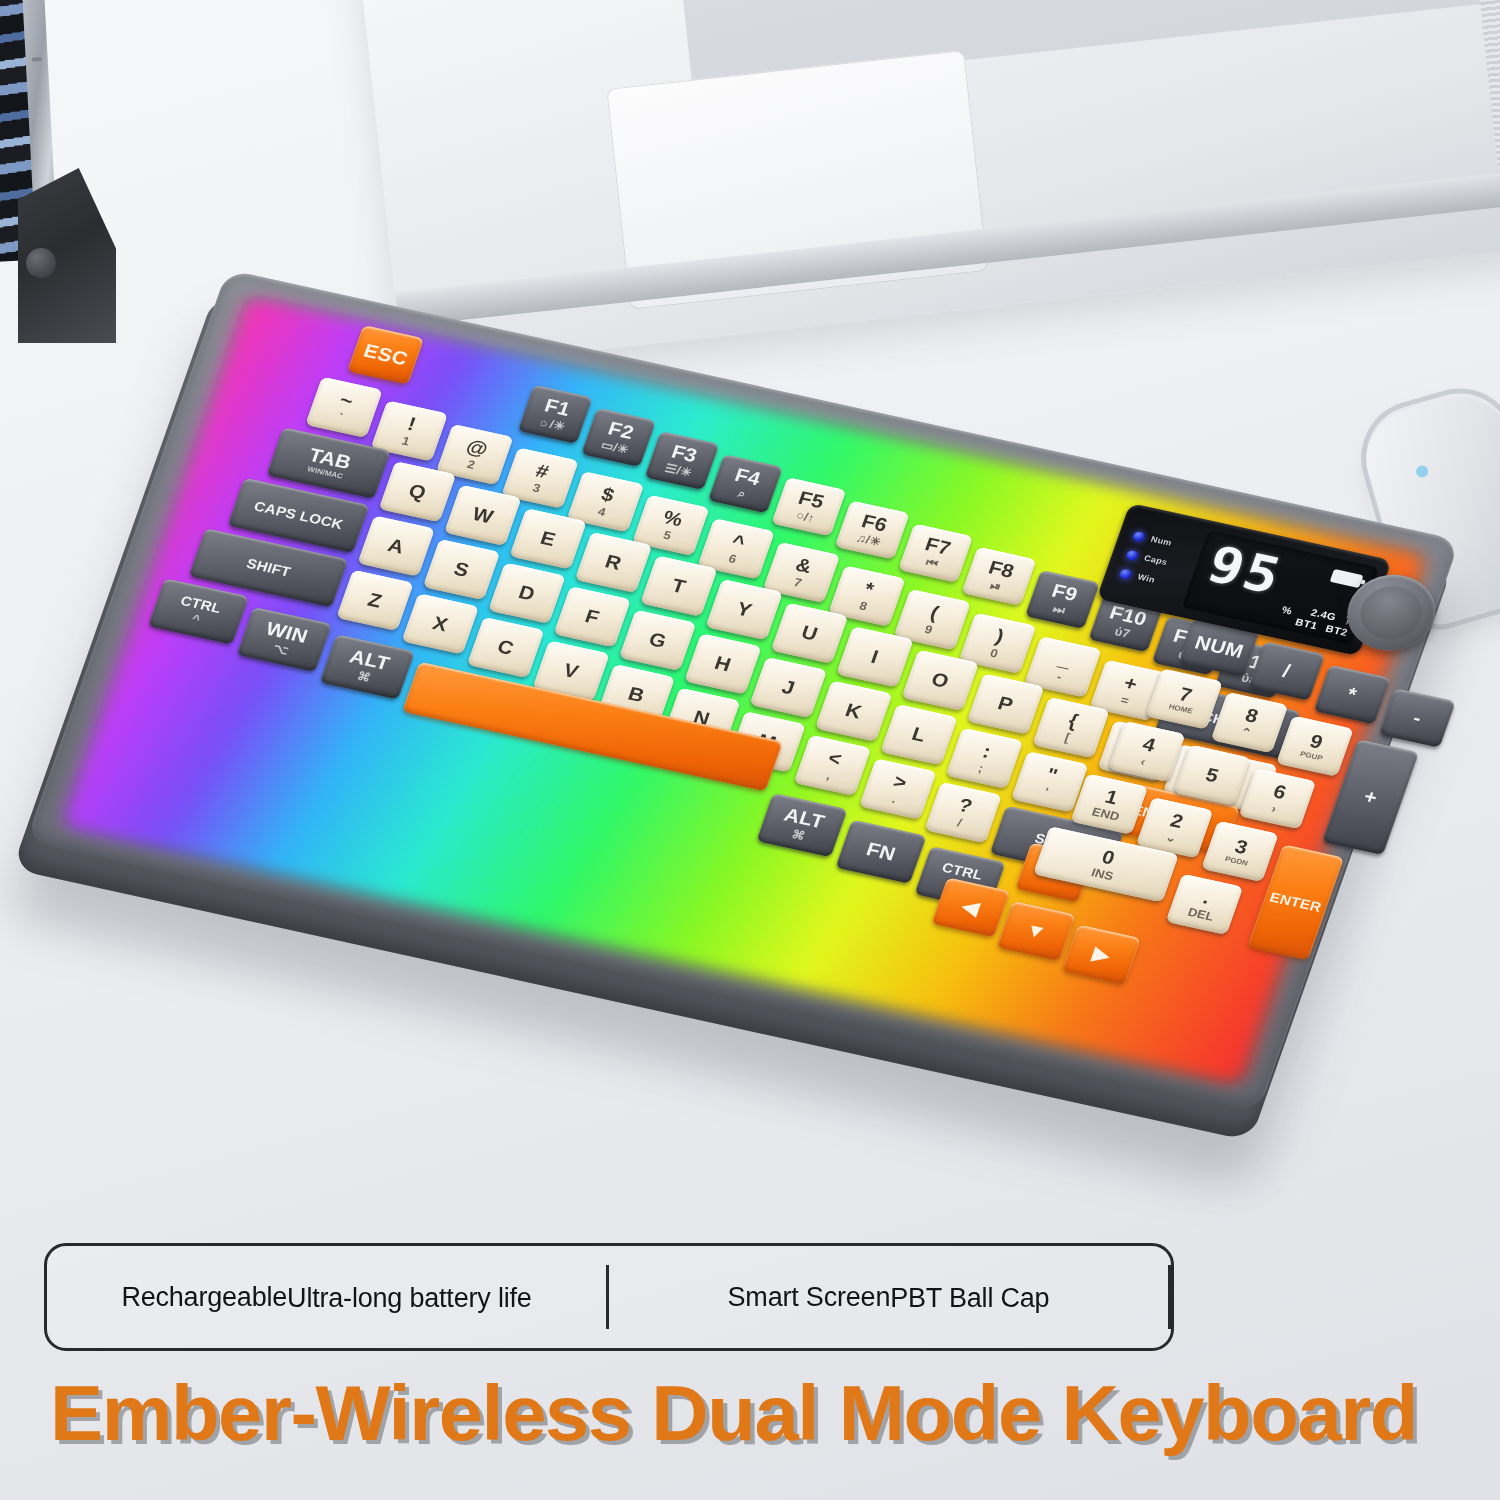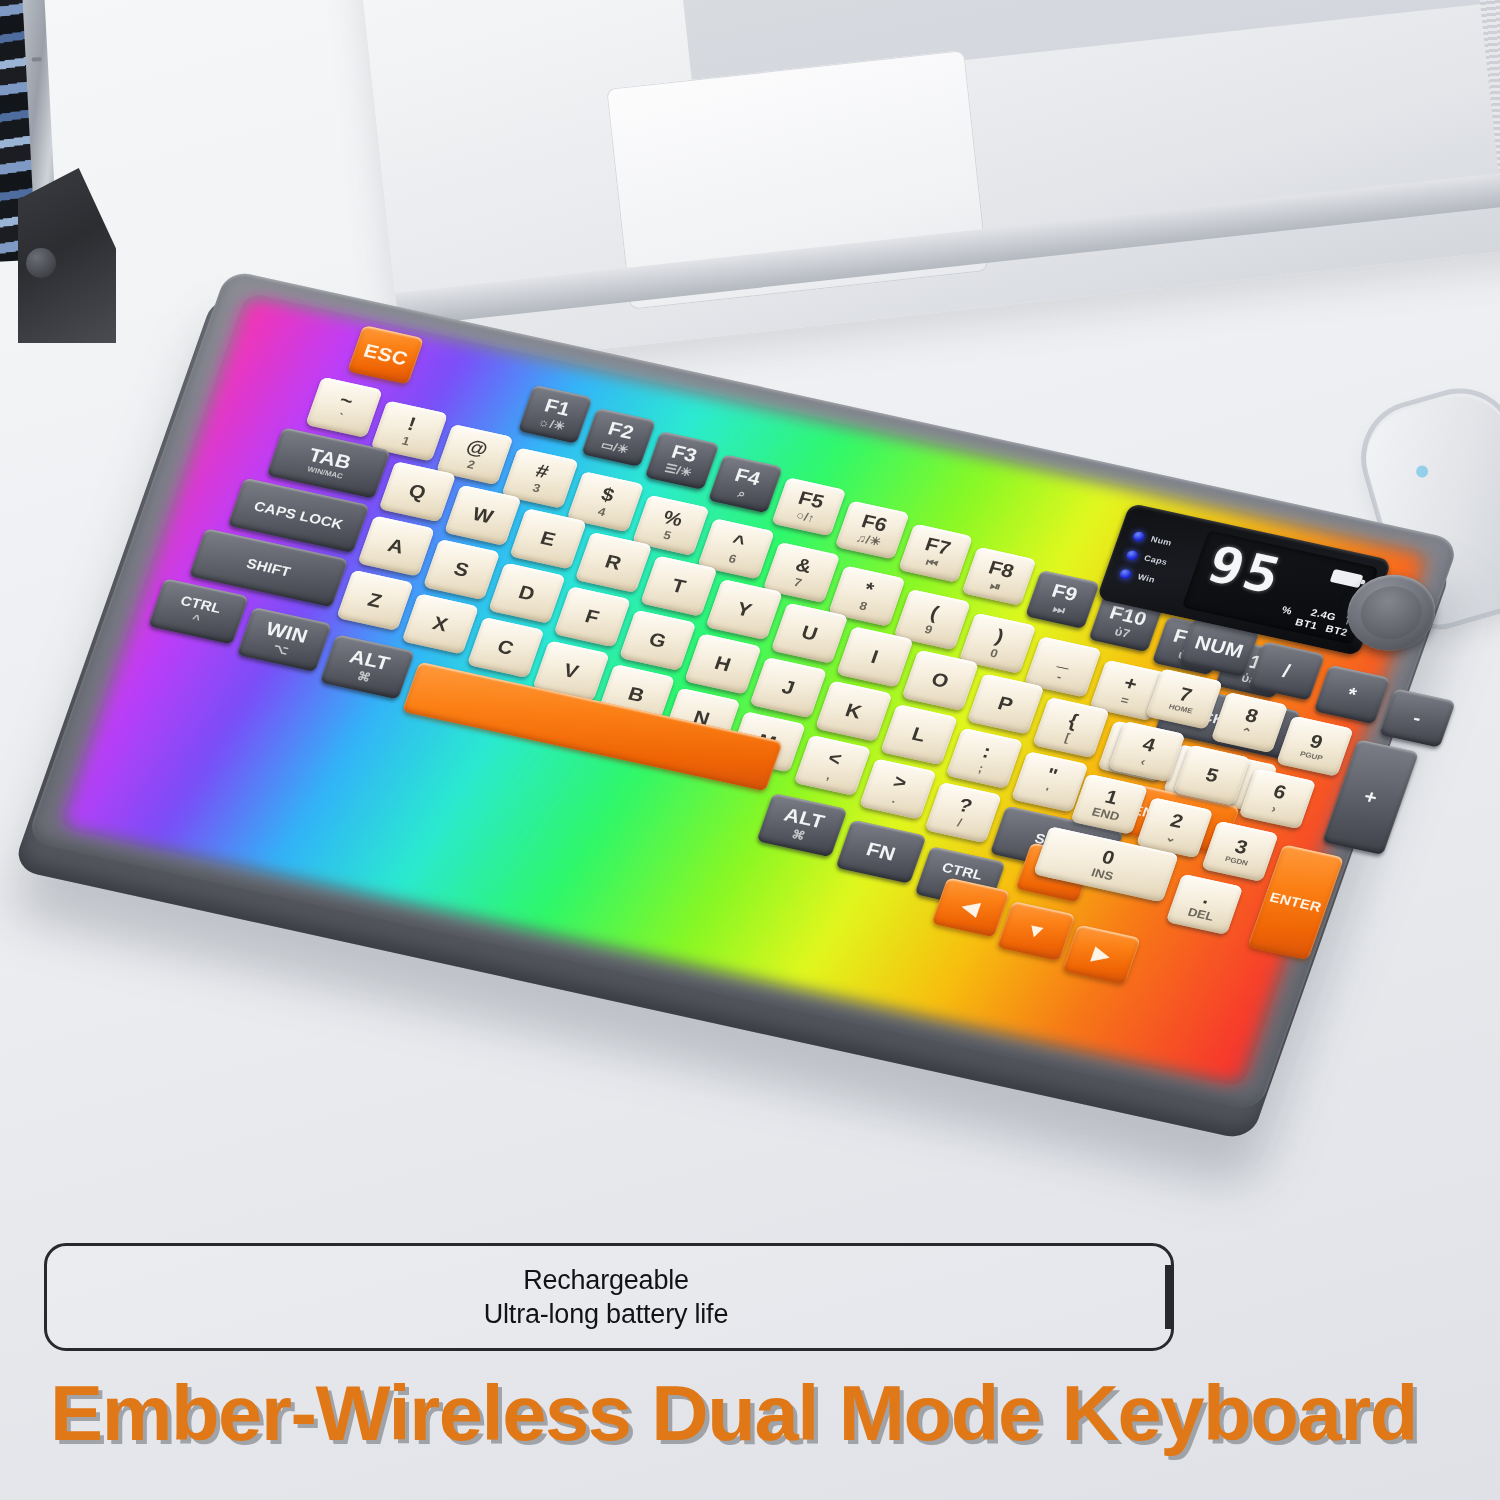--- a/index.html
+++ b/index.html
@@ -296,21 +296,21 @@
     position: absolute;
     left: 44px; top: 1243px;
     width: 1130px; height: 108px;
     border: 3px solid #27292d;
     border-radius: 22px;
     display: flex; align-items: center;
     background: rgba(255,255,255,0.14);
   }
   .feature-cell {
     flex: 1 1 0;
-    display: flex; flex-direction: column;
+    display: flex; flex-direction: row;
     align-items: center; justify-content: center;
     padding: 0 10px;
   }
   .feature-cell .l1, .feature-cell .l2 {
     font-size: 27px; color: #121315; letter-spacing: -0.2px; white-space: nowrap;
   }
   .feature-cell .l2 { margin-top: 3px; }
   .feature-div { width: 3px; height: 64px; background: #27292d; flex: 0 0 auto; }
 
   #headline {
@@ -726,18 +726,22 @@
       <div class="knob"></div>
     </div>
   </div>
 
   <div id="feature-box">
     <div class="feature-cell">
       <div class="l1">Rechargeable</div>
       <div class="l2">Ultra-long battery life</div>
     </div>
     <div class="feature-div"></div>
+    <div class="feature-cell">
+      <div class="l1">Smart Screen</div>
+      <div class="l2">PBT Ball Cap</div>
+    </div>
     <div class="feature-div"></div>
   </div>
 
   <div id="headline">Ember-Wireless Dual Mode Keyboard</div>
 
 </div>
 
 </body></html>

